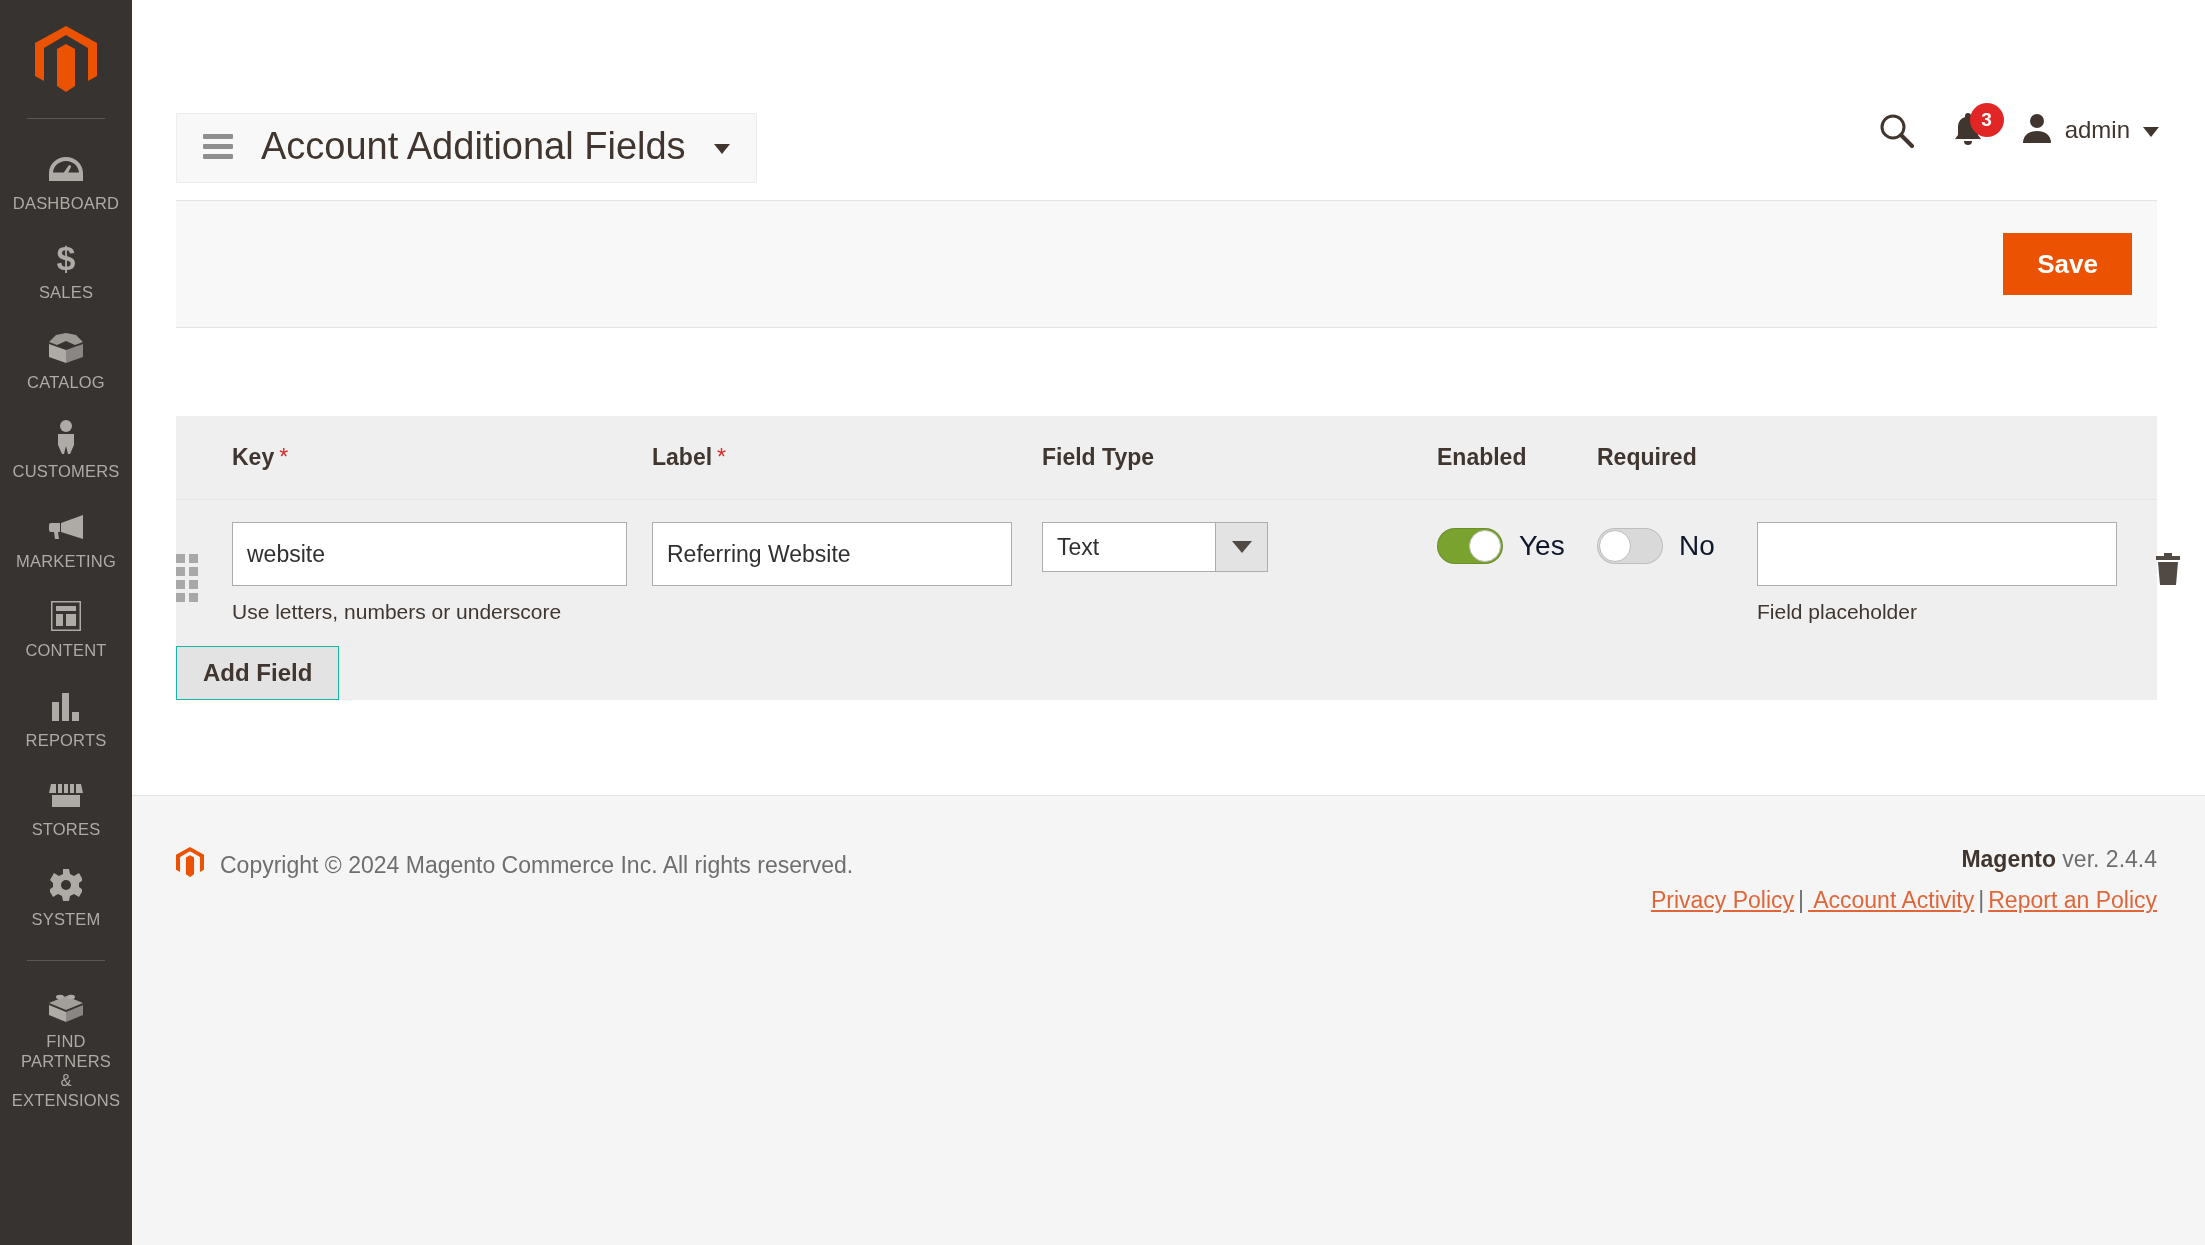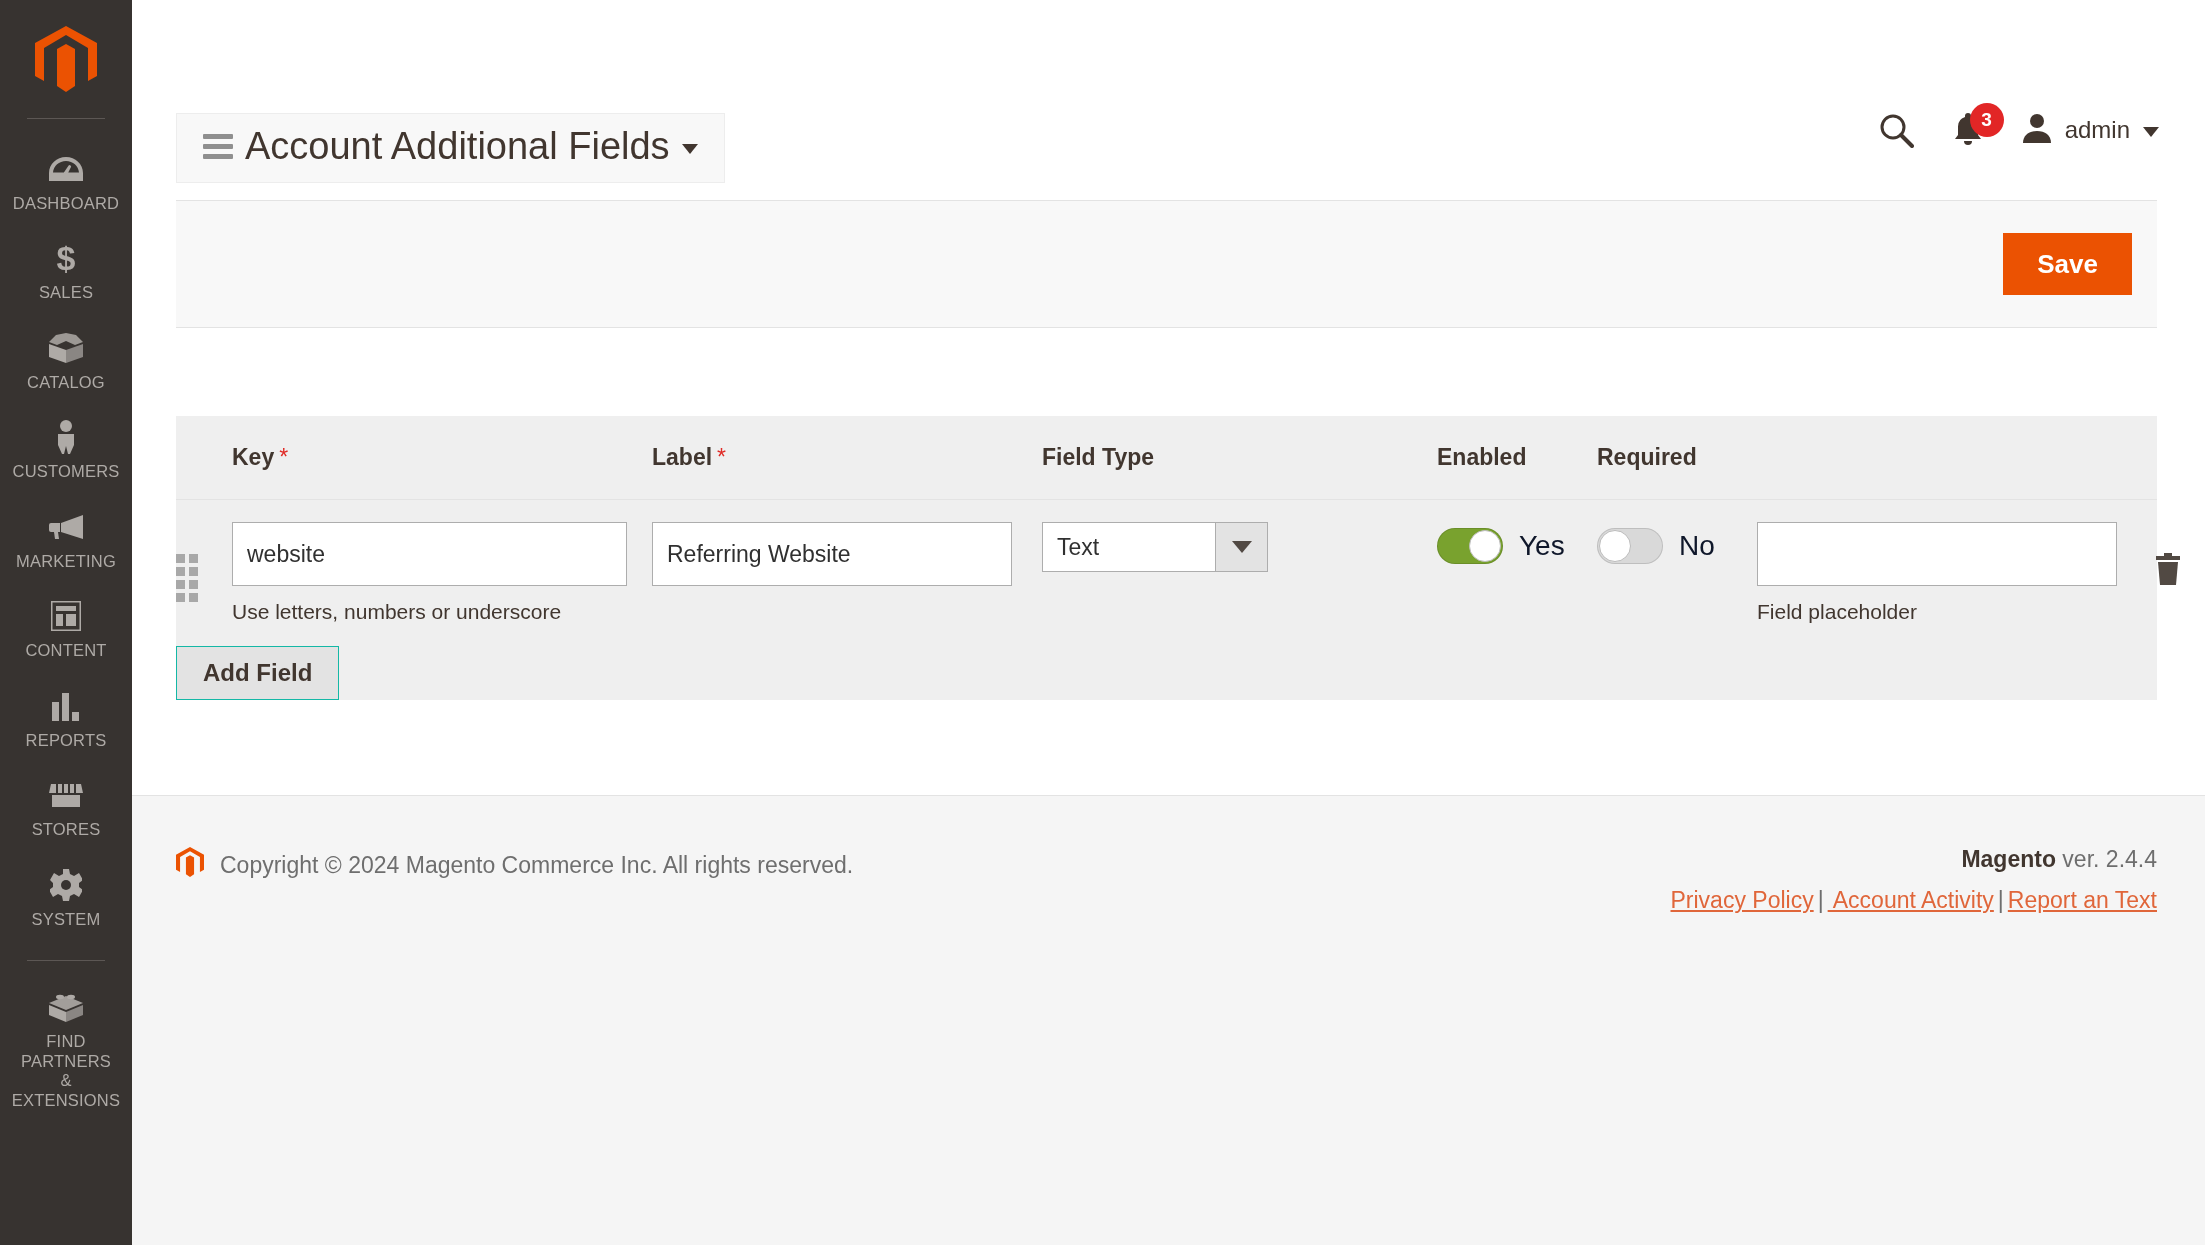--- a/index.html
+++ b/index.html
@@ -43,21 +43,21 @@
     flex: 1; height: 1245px; background: #ffffff;
     display: flex; flex-direction: column; position: relative;
   }
   .page-head {
     height: 200px; position: relative; padding: 0 48px 0 0;
   }
   .title-box {
     position: absolute; left: 44px; top: 113px;
     background: #f8f8f8; border: 1px solid #ededed;
     padding: 13px 26px 17px 26px;
-    display: flex; align-items: center; gap: 12px;
+    display: flex; align-items: center; gap: 28px;
   }
   .hamburger { display: flex; flex-direction: column; gap: 5px; width: 30px; cursor: pointer; }
   .hamburger i { display:block; height: 5px; background: #8f8f8f; border-radius: 1px; }
   .page-title { font-size: 38px; font-weight: 400; color: #41362f; line-height: 1; }
   .title-caret {
     width: 0; height: 0; border-left: 8px solid transparent; border-right: 8px solid transparent;
     border-top: 10px solid #41362f; margin-top: 6px; cursor: pointer;
   }
   .head-right {
     position: absolute; right: 46px; top: 112px;
@@ -451,19 +451,19 @@
               <path d="M31 18 L40 23 L40 60 L31 66 L22 60 L22 23 Z" fill="#eb5202"></path>
             </svg>
         </span>
         <span>Copyright © 2024 Magento Commerce Inc. All rights reserved.</span>
       </div>
       <div class="foot-right">
         <div class="ver">
           <b>Magento</b><span> ver. 2.4.4</span>
         </div>
         <div class="links">
-          <a href="#">Privacy Policy</a><span class="sep">|</span><a href="#"> Account Activity</a><span class="sep">|</span><a href="#">Report an Text</a>
+          <a href="#">Privacy Policy</a><span class="sep">|</span><a href="#"> Account Activity</a><span class="sep">|</span><a href="#">Report an Policy</a>
         </div>
       </div>
     </div>
 
   </div>
 </div>
 
 </body></html>

